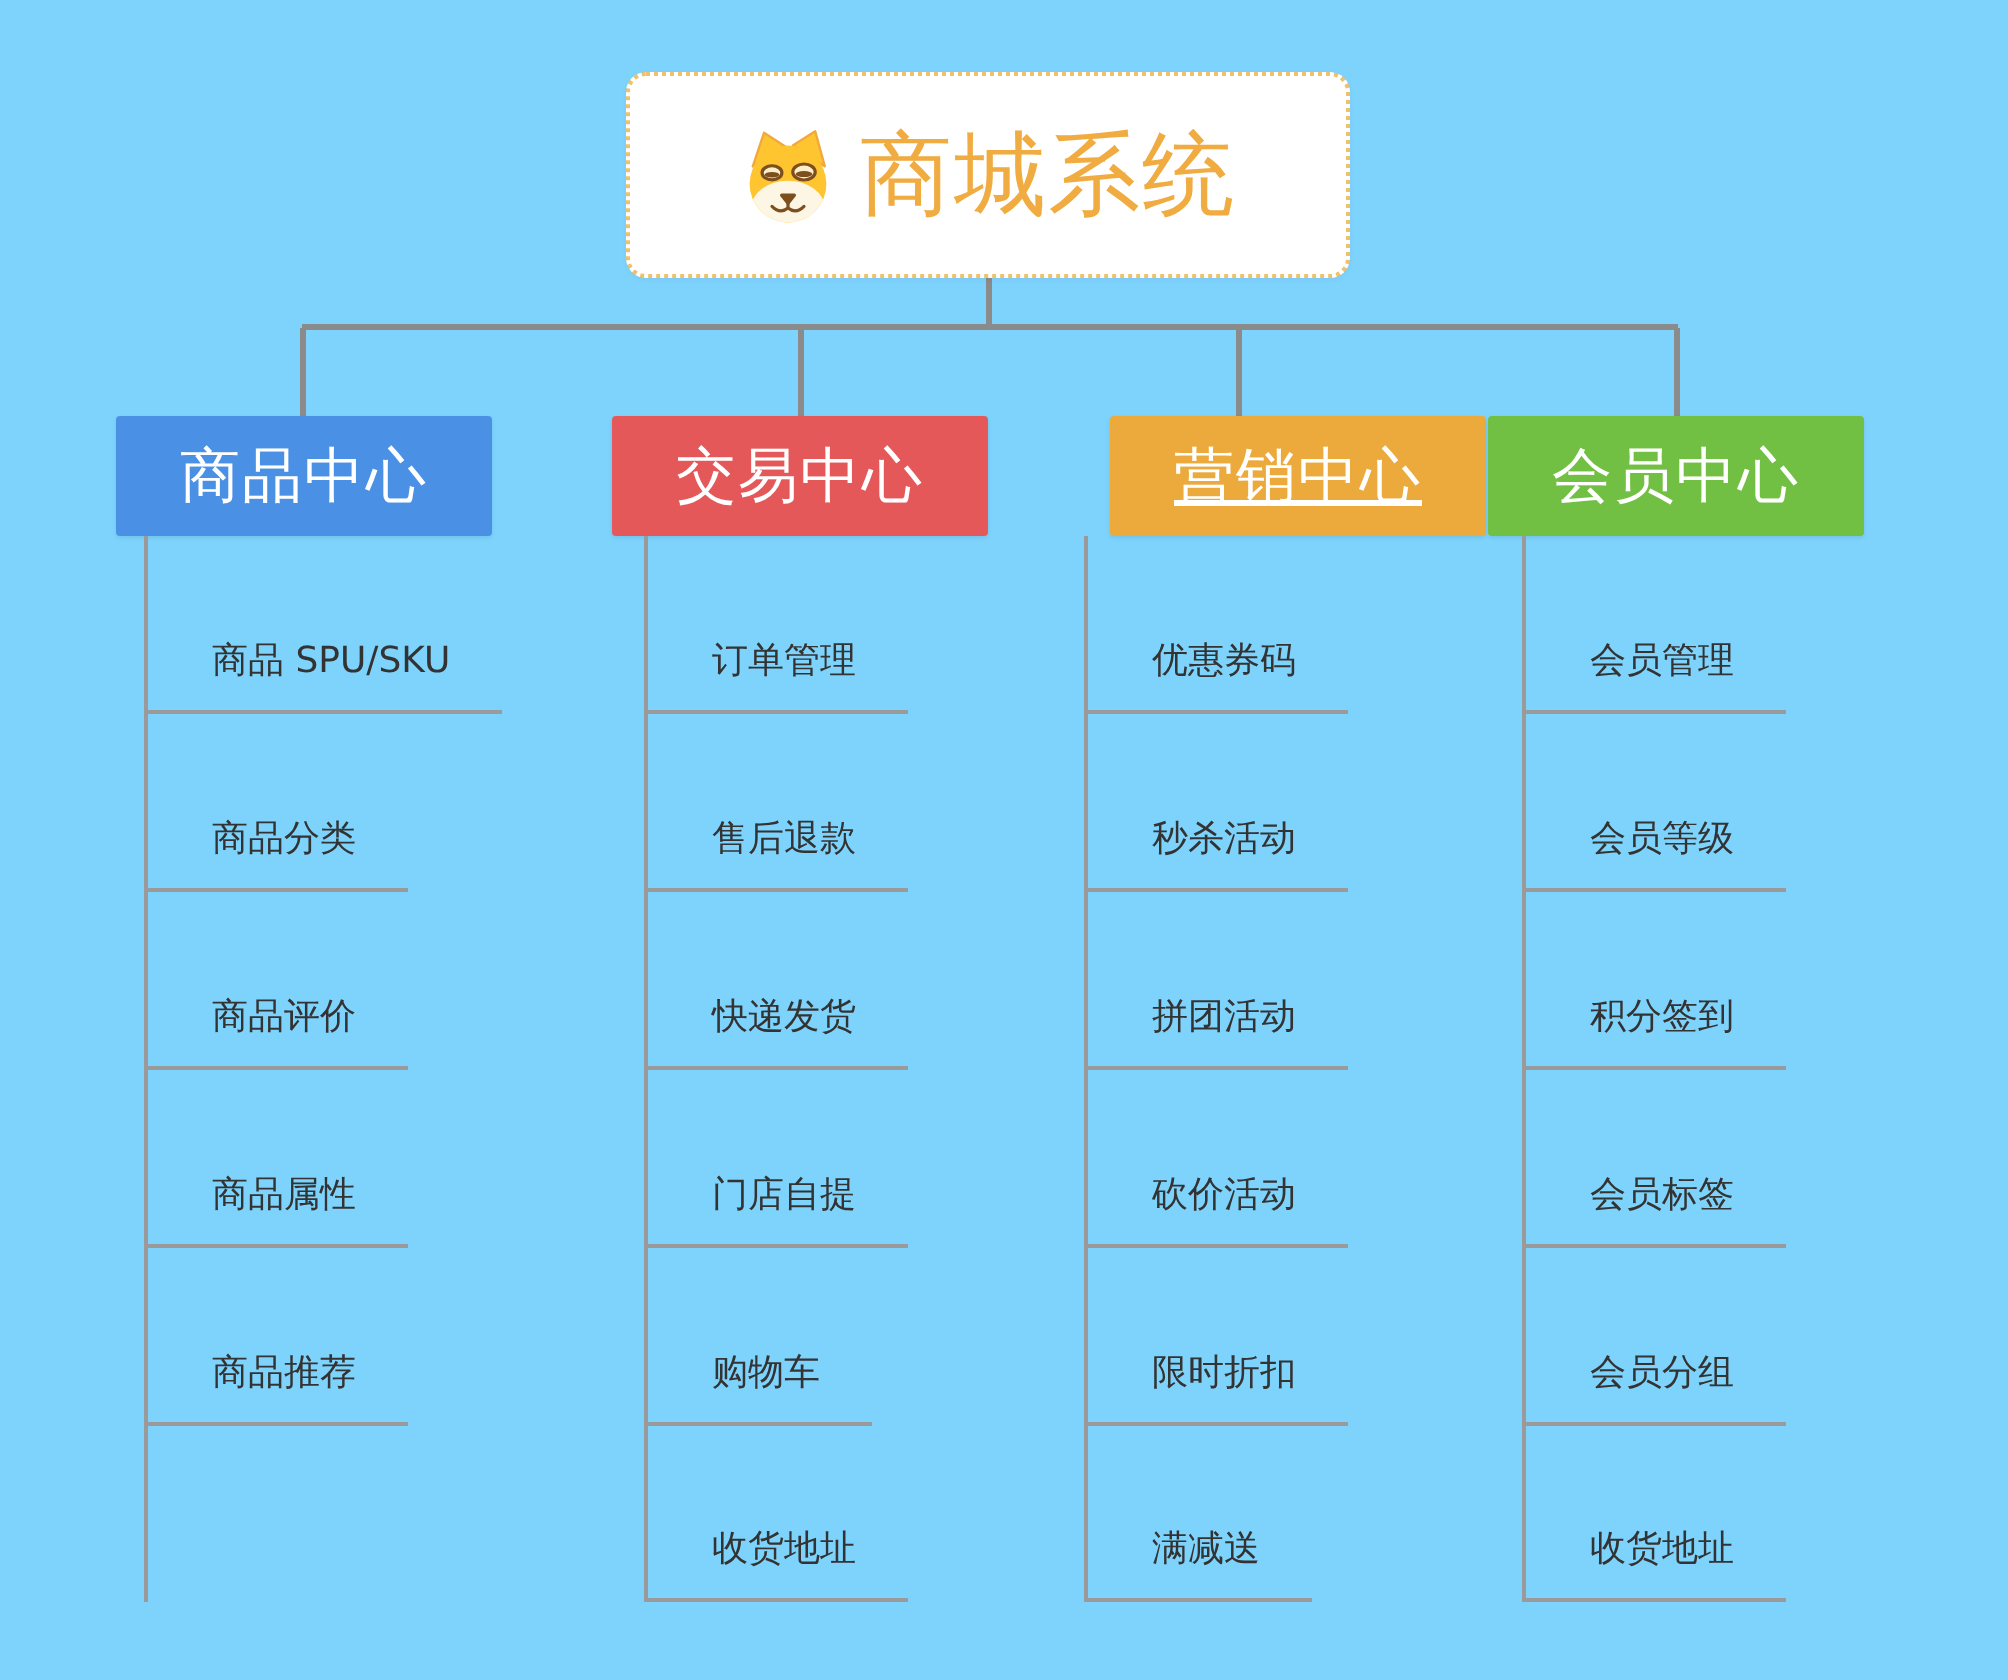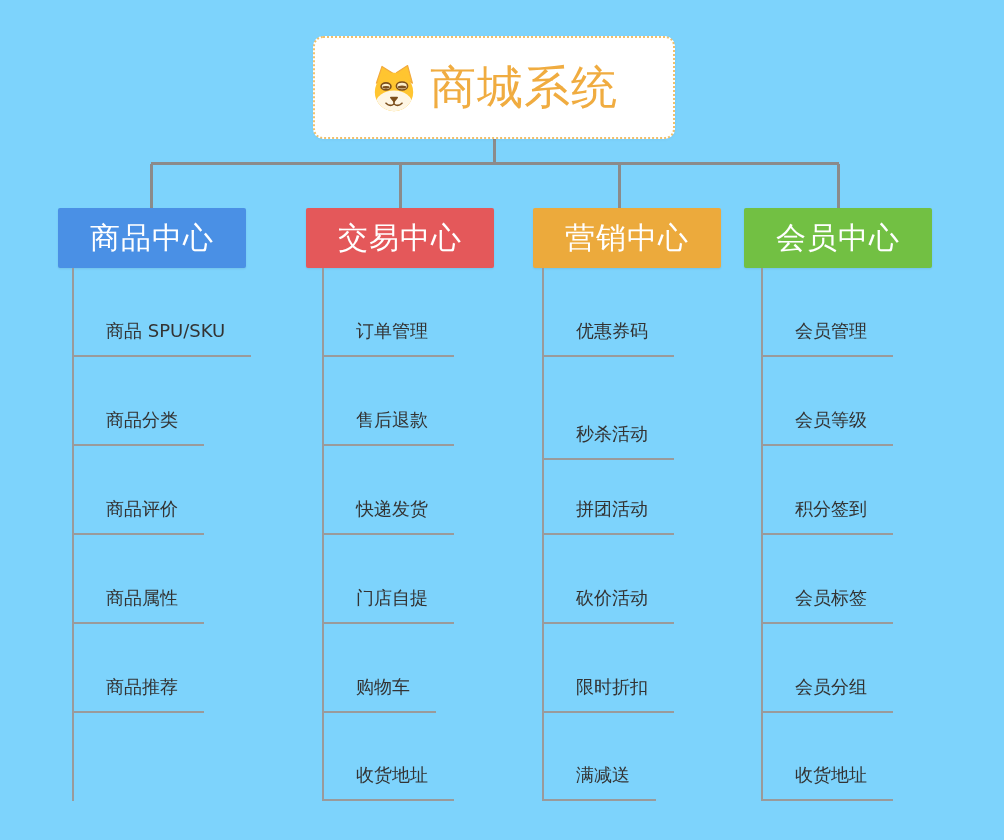--- a/index.html
+++ b/index.html
@@ -93,21 +93,21 @@
       <ellipse cx="40" cy="29.5" rx="7" ry="5" fill="#fceec9" stroke="#7c4f1d" stroke-width="2"></ellipse>
       <ellipse cx="40" cy="30.8" rx="5.2" ry="1.9" fill="#7c4f1d"></ellipse>
       <polygon points="26,44 34,44 30,49" fill="#7c4f1d" stroke="#7c4f1d" stroke-width="2" stroke-linejoin="round"></polygon>
       <path d="M30 49 L30 52 M20 51 Q25 56 30 52 Q35 56 40 51" fill="none" stroke="#7c4f1d" stroke-width="2" stroke-linecap="round"></path>
     </svg>
     <span class="root-label" style="color: rgb(240, 172, 64);">商城系统</span>
   </div>
 
   <div class="branch" style="left: 58px; background: rgb(74, 144, 229);">商品中心</div>
   <div class="branch" style="left: 306px; background: rgb(228, 88, 90);">交易中心</div>
-  <div class="branch" style="left: 533px; background: rgb(236, 170, 60);">营销中心</div>
+  <div class="branch" style="left: 555px; background: rgb(236, 170, 60); text-decoration: underline;">营销中心</div>
   <div class="branch" style="left: 744px; background: rgb(114, 192, 67);">会员中心</div>
 
   <div class="trunk" style="left:72px"></div>
   <div class="trunk" style="left:322px"></div>
   <div class="trunk" style="left:542px"></div>
   <div class="trunk" style="left:761px"></div>
 
   <div class="leaf" style="left:72px;top:315px">商品 SPU/SKU</div>
   <div class="leaf" style="left:72px;top:404px">商品分类</div>
   <div class="leaf" style="left:72px;top:493px">商品评价</div>
@@ -115,21 +115,21 @@
   <div class="leaf" style="left:72px;top:671px">商品推荐</div>
 
   <div class="leaf" style="left:322px;top:315px">订单管理</div>
   <div class="leaf" style="left:322px;top:404px">售后退款</div>
   <div class="leaf" style="left:322px;top:493px">快递发货</div>
   <div class="leaf" style="left:322px;top:582px">门店自提</div>
   <div class="leaf" style="left:322px;top:671px">购物车</div>
   <div class="leaf" style="left:322px;top:759px">收货地址</div>
 
   <div class="leaf" style="left:542px;top:315px">优惠券码</div>
-  <div class="leaf" style="left:542px;top:418px">秒杀活动</div>
+  <div class="leaf" style="left:542px;top:404px">秒杀活动</div>
   <div class="leaf" style="left:542px;top:493px">拼团活动</div>
   <div class="leaf" style="left:542px;top:582px">砍价活动</div>
   <div class="leaf" style="left:542px;top:671px">限时折扣</div>
   <div class="leaf" style="left:542px;top:759px">满减送</div>
 
   <div class="leaf" style="left:761px;top:315px">会员管理</div>
   <div class="leaf" style="left:761px;top:404px">会员等级</div>
   <div class="leaf" style="left:761px;top:493px">积分签到</div>
   <div class="leaf" style="left:761px;top:582px">会员标签</div>
   <div class="leaf" style="left:761px;top:671px">会员分组</div>

